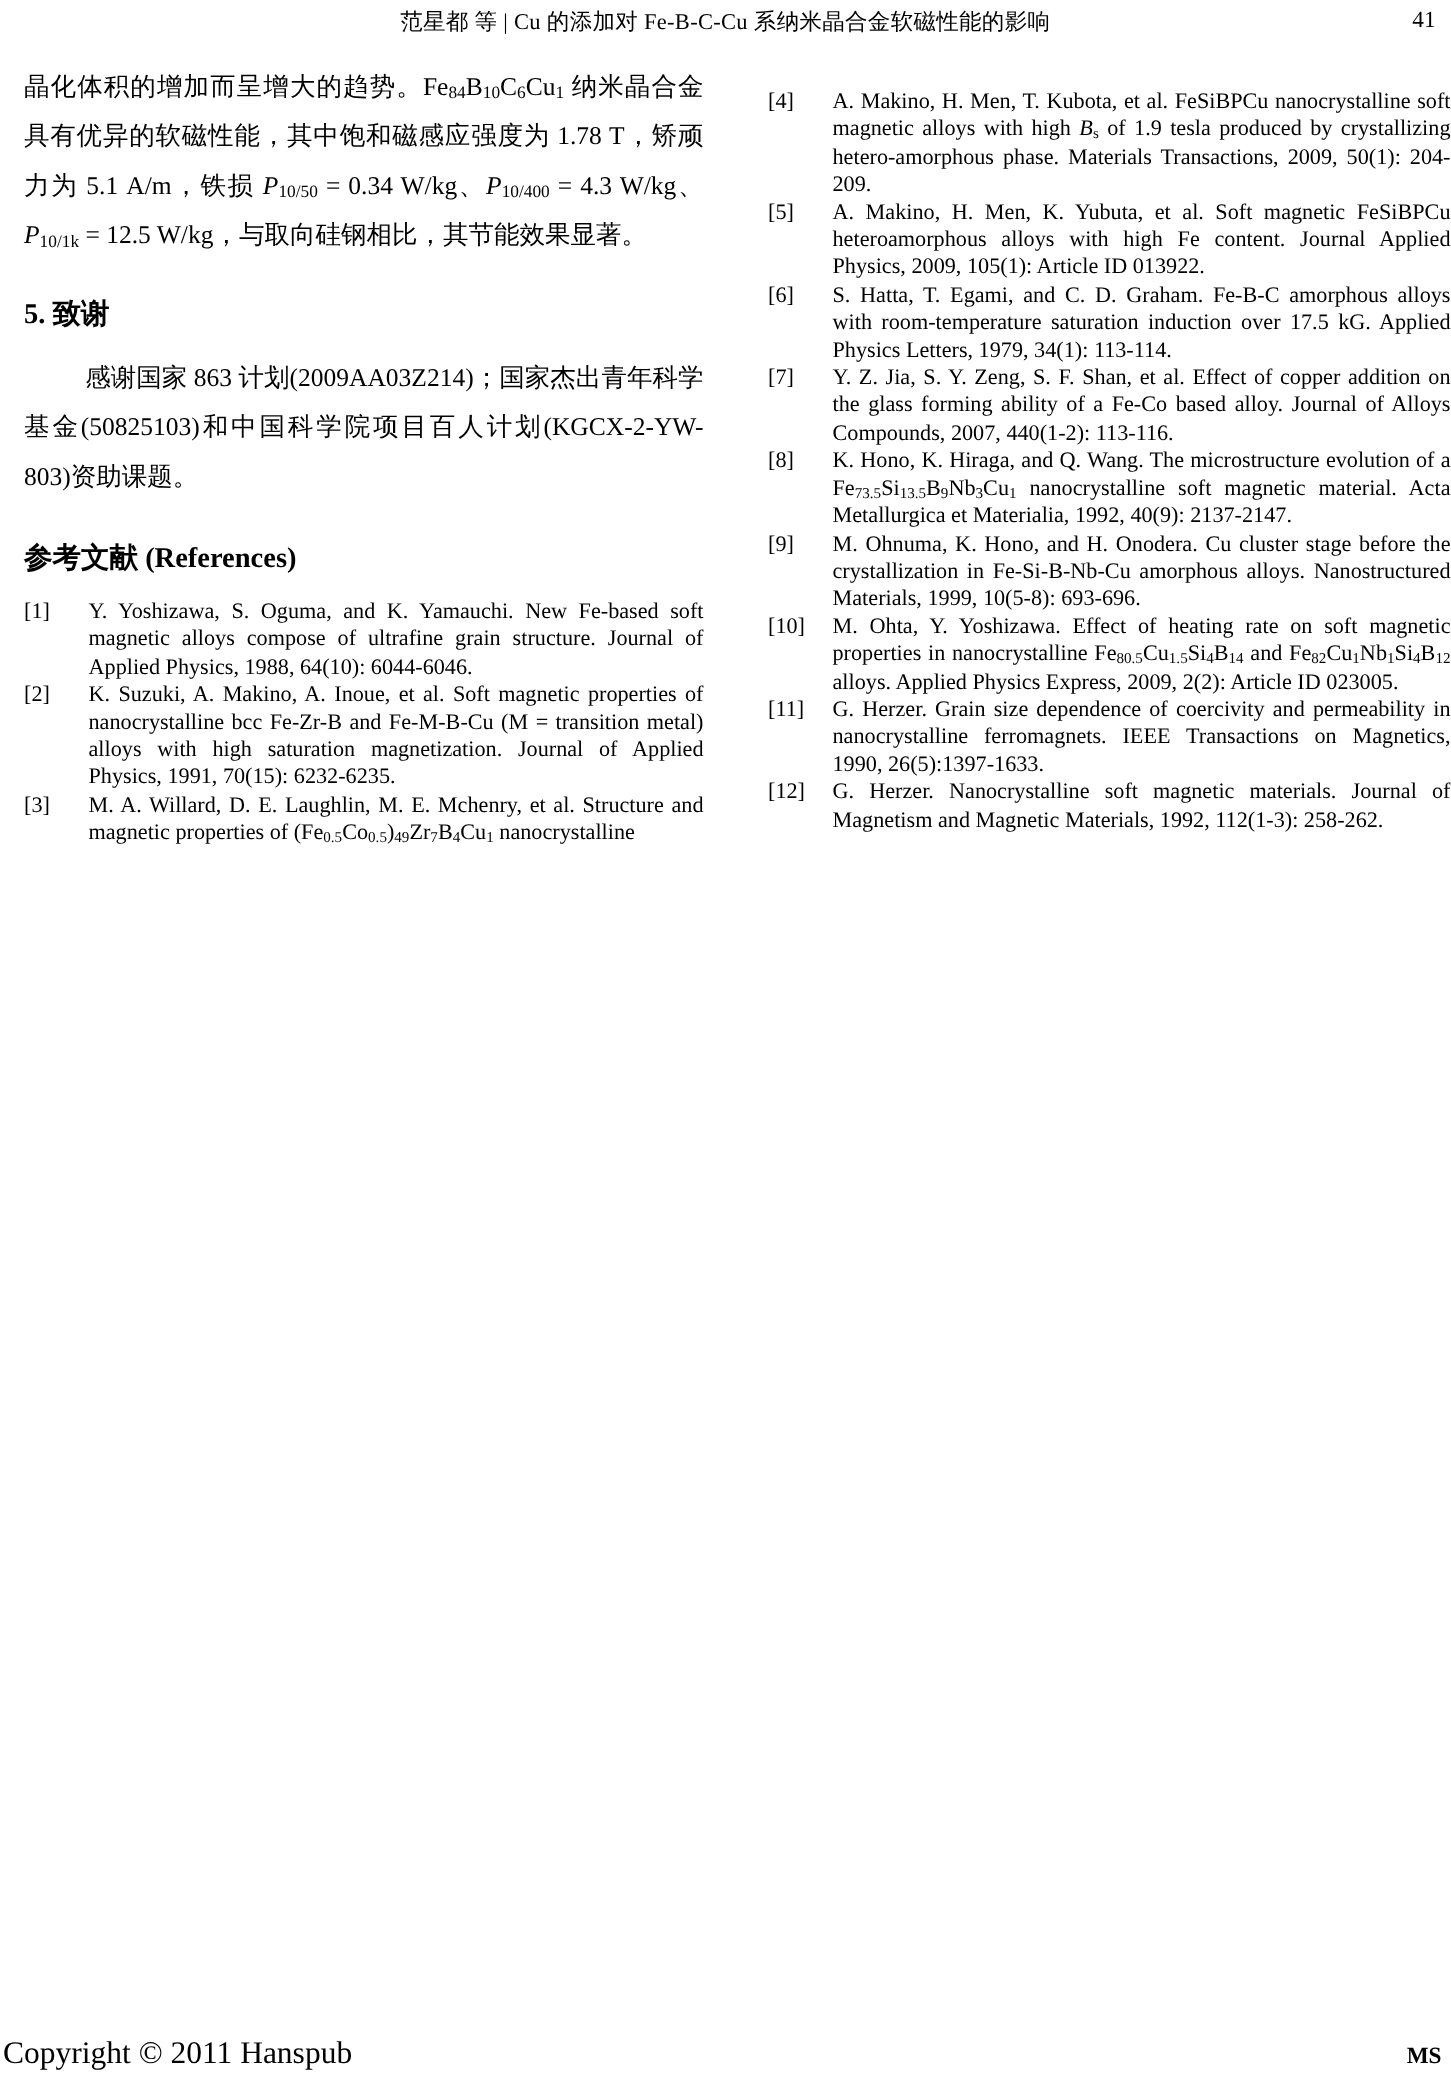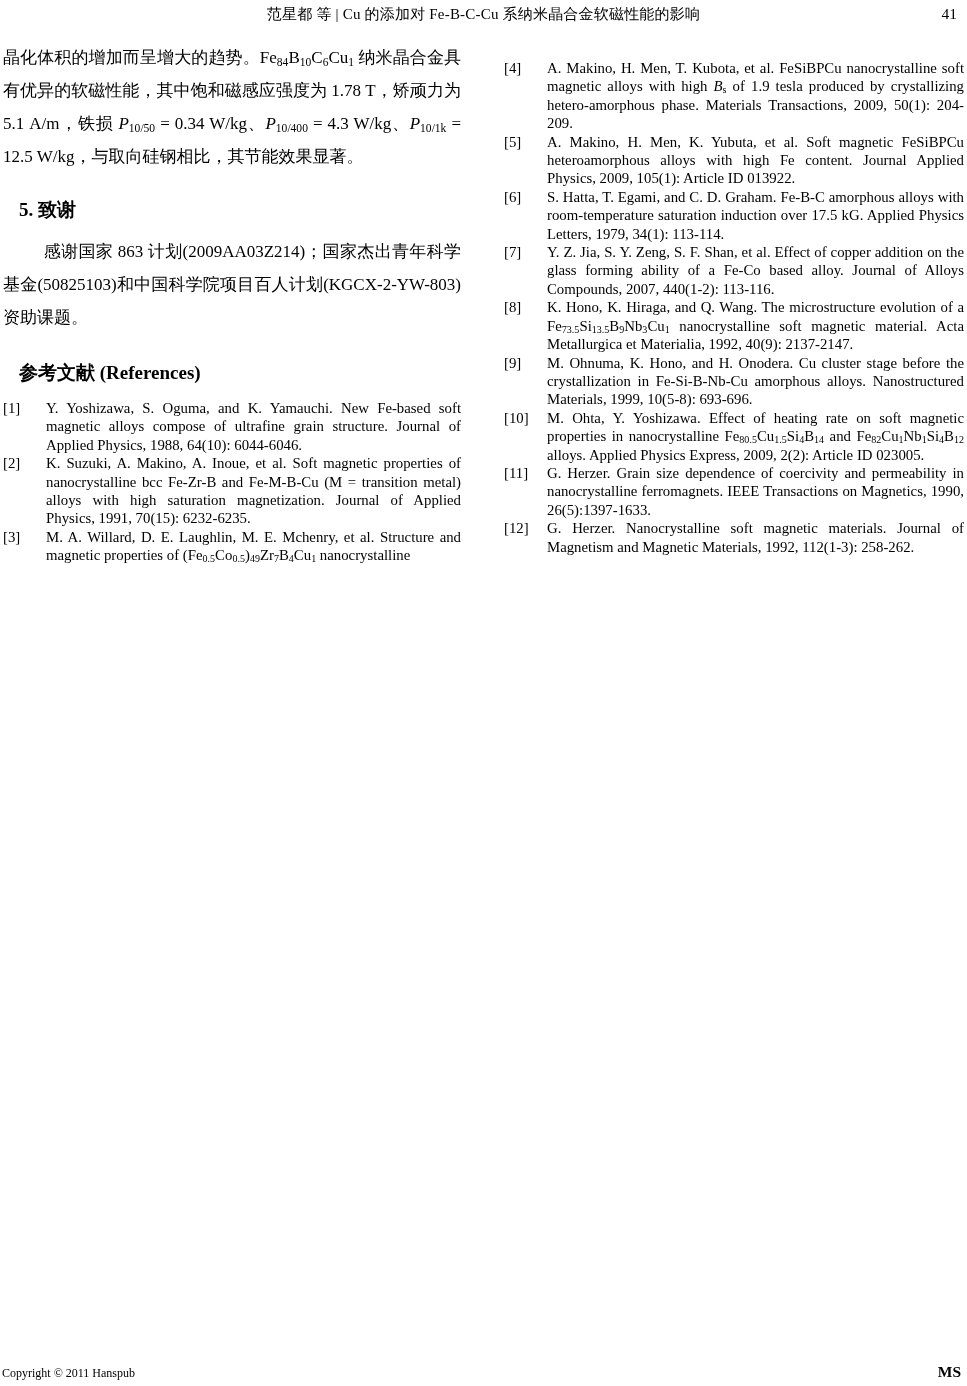--- a/index.html
+++ b/index.html
@@ -16,53 +16,53 @@
   
   .hdr { position: relative; height: 24px; padding-top: 5px; }
   .hdr-title {
     text-align: center; font-size: 15px; letter-spacing: 0.2px;
   }
   .hdr-pagenum {
     position: absolute; top: 5px; right: 10px; font-size: 15.5px;
   }
 
   
-  .cols { display: flex; margin-top: 12px; padding-left: 3px; }
+  .cols { display: flex; margin-top: 12px; padding-left: 16px; }
   .col-left  { width: 458px; }
   .col-right { width: 460px; margin-left: 43px; margin-top: 5px; }
 
   .body-par {
     font-size: 17px; line-height: 33px;
     text-align: justify; margin: 0;
   }
   .ack-par { text-indent: 2.4em; margin-top: 12px; }
 
   h2.sec-head {
     font-size: 19px; font-weight: bold;
-    margin: 24px 0 0 16px; line-height: 26px;
+    margin: 24px 0 0 0; line-height: 26px;
   }
   h2.refs-head { margin-top: 26px; }
 
   .ref-list { margin-top: 13px; }
   .ref-item { display: flex; }
   .ref-label { flex: none; width: 43px; font-size: 14.8px; line-height: 18.4px; }
   .ref-text  { flex: 1; font-size: 14.8px; line-height: 18.4px; text-align: justify; }
   .ref-cont  {
     padding-left: 43px; font-size: 14.8px; line-height: 18.4px;
   }
 
   sub { font-size: 0.68em; line-height: 0; vertical-align: -0.22em; }
   .it { font-style: italic; }
 
   
   .ftr {
     position: absolute; left: 2px; right: 6px; bottom: 5px;
     display: flex; justify-content: space-between; align-items: baseline;
   }
-  .ftr-copy { font-size: 12px; }
+  .ftr-copy { font-size: 21px; }
   .ftr-code { font-size: 15.5px; font-weight: bold; }
 </style>
 </head>
 <body>
 
 <div class="page">
 
   <div class="hdr">
     <div class="hdr-title">范星都 等 | Cu 的添加对 Fe-B-C-Cu 系纳米晶合金软磁性能的影响</div>
     <div class="hdr-pagenum">41</div>

